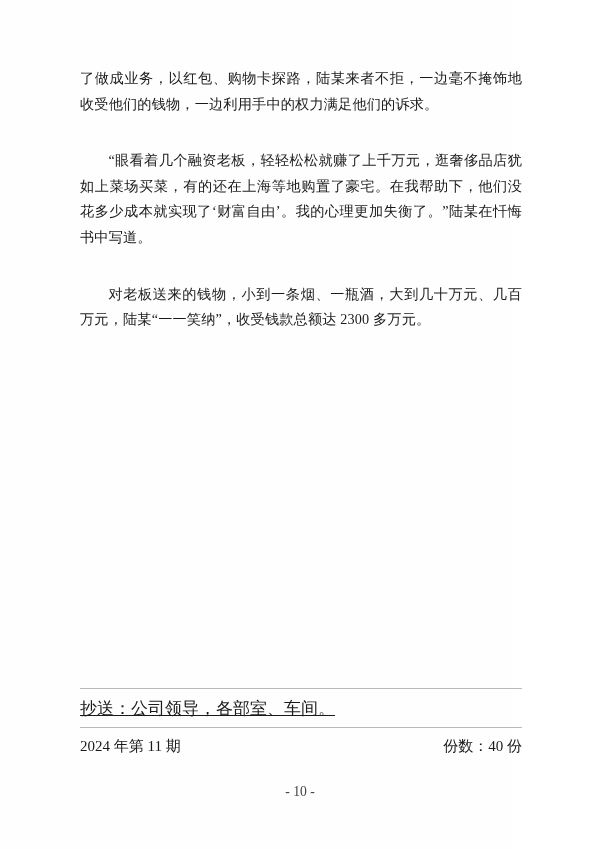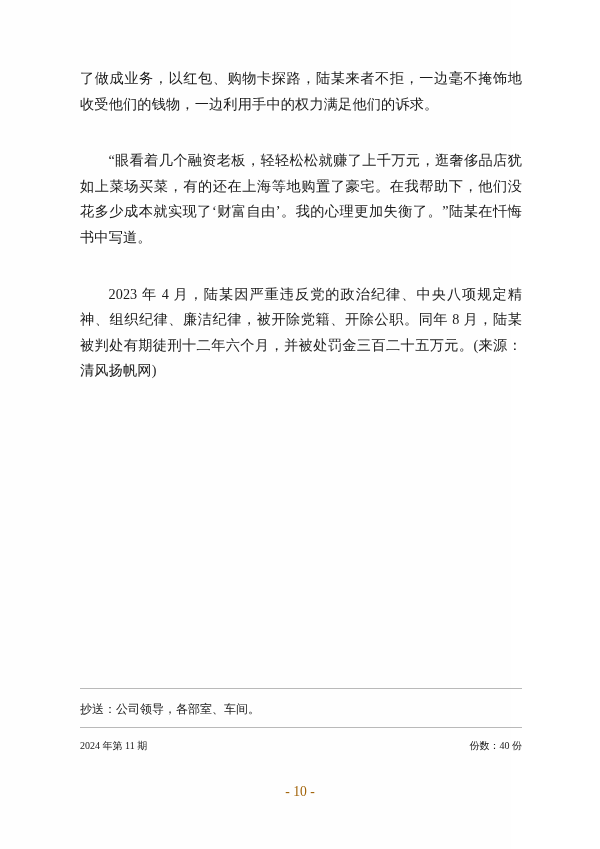--- a/index.html
+++ b/index.html
@@ -47,56 +47,57 @@
     top: 688px;
     width: 442px;
   }
   .rule {
     border: 0;
     border-top: 1px solid #b9b9b9;
     margin: 0 0 8px 0;
     height: 0;
   }
   .cc-line {
-    font-size: 12px;
+    font-size: 17px;
     line-height: 24px;
     margin: 0 0 6px 0;
+    text-decoration: underline;
   }
   .rule2 {
     border: 0;
     border-top: 1px solid #b9b9b9;
     margin: 2px 0 6px 0;
     height: 0;
   }
   .meta-row {
     display: flex;
     justify-content: space-between;
     align-items: baseline;
-    font-size: 10px;
+    font-size: 15px;
     line-height: 24px;
   }
   .page-number {
     position: absolute;
     left: 0;
     top: 784px;
     width: 600px;
     text-align: center;
     font-size: 13.6px;
-    color: #a16207;
+    color: #404040;
   }
 </style>
 </head>
 <body>
 
 <div class="page">
 
   <div class="content">
     <p class="para">了做成业务，以红包、购物卡探路，陆某来者不拒，一边毫不掩饰地收受他们的钱物，一边利用手中的权力满足他们的诉求。</p>
     <p class="para indent">“眼看着几个融资老板，轻轻松松就赚了上千万元，逛奢侈品店犹如上菜场买菜，有的还在上海等地购置了豪宅。在我帮助下，他们没花多少成本就实现了‘财富自由’。我的心理更加失衡了。”陆某在忏悔书中写道。</p>
-    <p class="para indent">2023 年 4 月，陆某因严重违反党的政治纪律、中央八项规定精神、组织纪律、廉洁纪律，被开除党籍、开除公职。同年 8 月，陆某被判处有期徒刑十二年六个月，并被处罚金三百二十五万元。(来源：清风扬帆网)</p>
+    <p class="para indent">对老板送来的钱物，小到一条烟、一瓶酒，大到几十万元、几百万元，陆某“一一笑纳”，收受钱款总额达 2300 多万元。</p>
   </div>
 
   <div class="footer-block">
     <hr class="rule">
     <div class="cc-line">抄送：公司领导，各部室、车间。</div>
     <hr class="rule2">
     <div class="meta-row">
       <span>2024 年第 11 期</span>
       <span>份数：40 份</span>
     </div>

